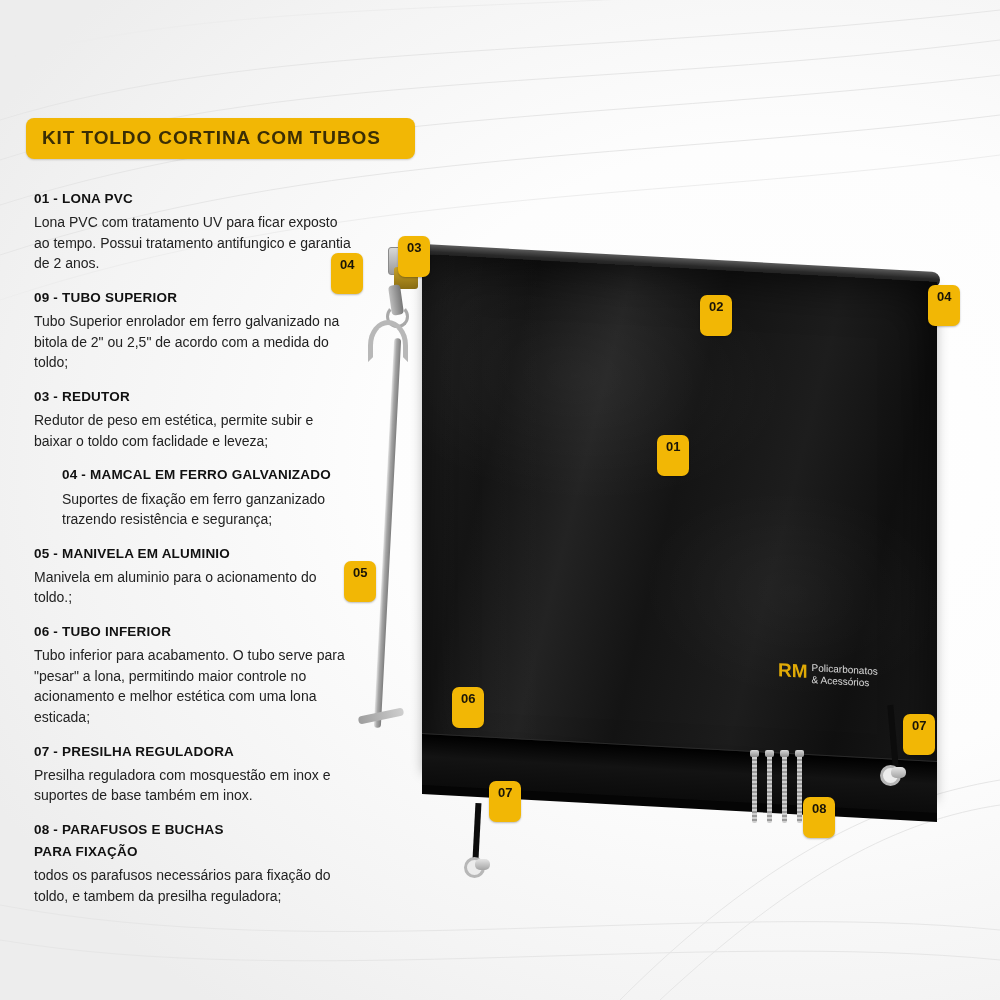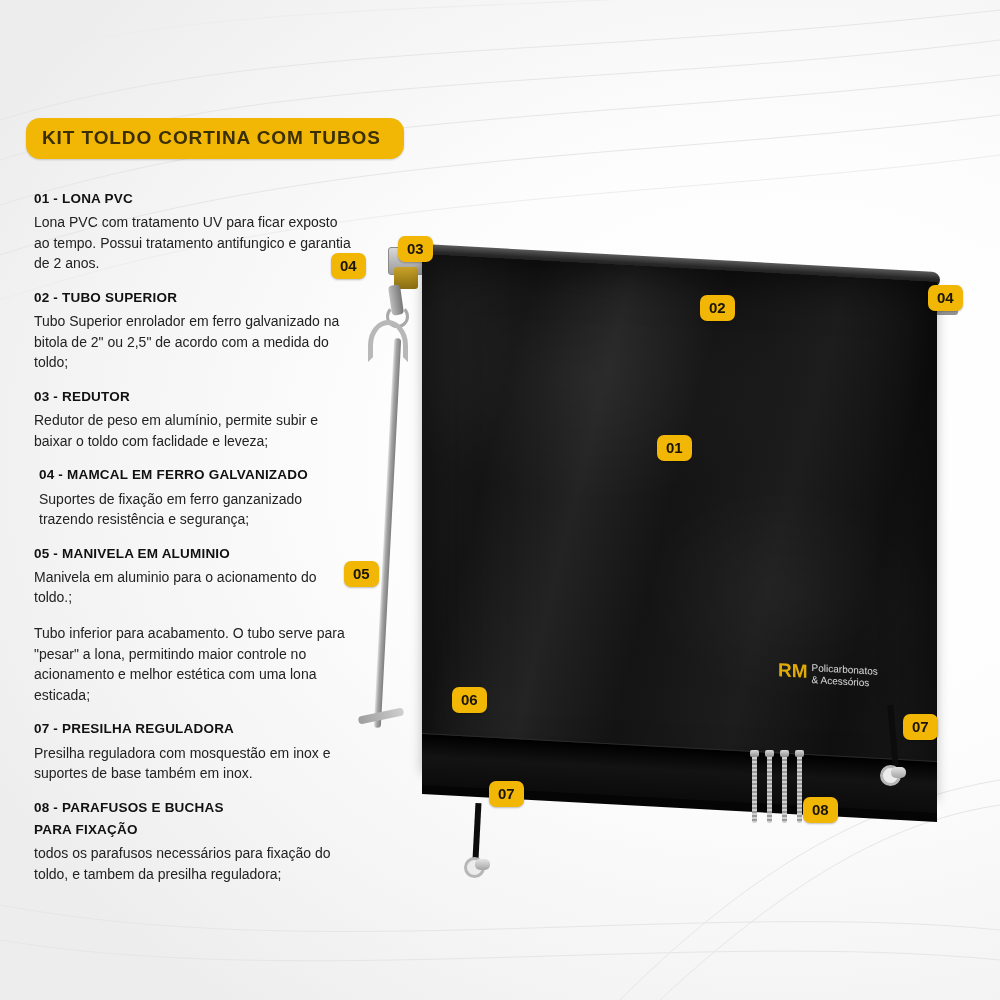--- a/index.html
+++ b/index.html
@@ -33,22 +33,22 @@
   
   .title-badge {
     position: absolute;
     left: 26px;
     top: 118px;
     background: #f2b705;
     color: #3a2e05;
     font-size: 19px;
     font-weight: bold;
     letter-spacing: 0.9px;
-    padding: 9px 23px 10px 16px;
-    border-radius: 14px;
+    padding: 9px 34px 10px 16px;
+    border-radius: 8px;
     box-shadow: 0 1px 2px rgba(0,0,0,0.18);
     white-space: nowrap;
   }
 
   
   .spec-list {
     position: absolute;
     left: 34px;
     top: 190px;
     width: 320px;
@@ -66,31 +66,32 @@
   }
   .spec-body {
     font-size: 14px;
     color: #222222;
     line-height: 1.47;
     margin: 0;
   }
   .spec.indent .spec-title,
   .spec.indent .spec-body {
     padding-left: 5px;
+    margin-left: 23px;
   }
 
   
   .callout {
     position: absolute;
     background: #f2b705;
     color: #1a1508;
-    font-size: 15px;
+    font-size: 13px;
     font-weight: bold;
     border-radius: 7px;
-    padding: 5px 9px 6px 9px;
+    padding: 5px 9px 23px 9px;
     line-height: 1;
     box-shadow: 0 1px 2px rgba(0,0,0,0.25);
     z-index: 40;
   }
 
   
   #product {
     position: absolute;
     left: 330px;
     top: 225px;
@@ -396,40 +397,41 @@
   <div class="title-badge">KIT TOLDO CORTINA COM TUBOS</div>
 
   <div class="spec-list">
 
     <div class="spec">
       <p class="spec-title">01 - LONA PVC</p>
       <p class="spec-body">Lona PVC com tratamento UV para ficar exposto ao tempo. Possui tratamento antifungico e garantia de 2 anos.</p>
     </div>
 
     <div class="spec">
-      <p class="spec-title">02 - TUBO SUPERIOR</p>
+      <p class="spec-title">09 - TUBO SUPERIOR</p>
       <p class="spec-body">Tubo Superior enrolador em ferro galvanizado na bitola de 2" ou 2,5" de acordo com a medida do toldo;</p>
     </div>
 
     <div class="spec">
       <p class="spec-title">03 - REDUTOR</p>
-      <p class="spec-body">Redutor de peso em alumínio, permite subir e baixar o toldo com faclidade e leveza;</p>
+      <p class="spec-body">Redutor de peso em estética, permite subir e baixar o toldo com faclidade e leveza;</p>
     </div>
 
     <div class="spec indent">
       <p class="spec-title">04 - MAMCAL  EM FERRO GALVANIZADO</p>
       <p class="spec-body">Suportes de fixação em ferro ganzanizado trazendo resistência e segurança;</p>
     </div>
 
     <div class="spec">
       <p class="spec-title">05 - MANIVELA EM ALUMINIO</p>
       <p class="spec-body">Manivela em aluminio para o acionamento do toldo.;</p>
     </div>
 
     <div class="spec">
+      <p class="spec-title">06 - TUBO INFERIOR</p>
       <p class="spec-body">Tubo inferior para acabamento. O tubo serve para "pesar" a lona, permitindo maior controle no acionamento e melhor estética com uma lona esticada;</p>
     </div>
 
     <div class="spec">
       <p class="spec-title">07 - PRESILHA REGULADORA</p>
       <p class="spec-body">Presilha reguladora com mosquestão em inox e suportes de base também em inox.</p>
     </div>
 
     <div class="spec">
       <p class="spec-title">08 - PARAFUSOS E BUCHAS</p>

